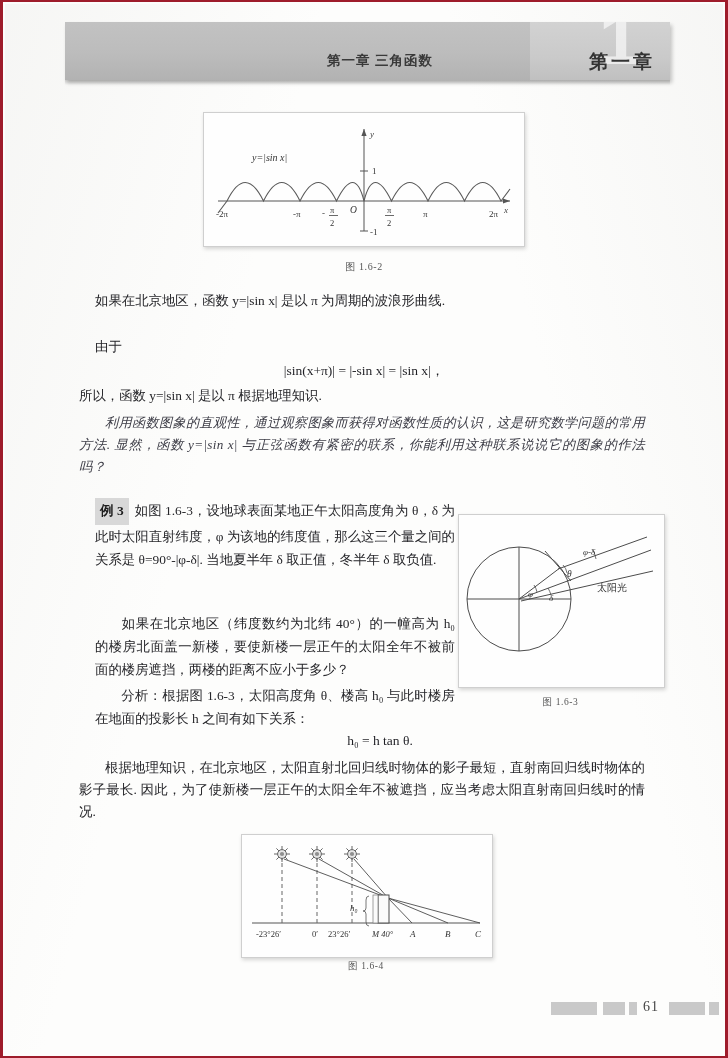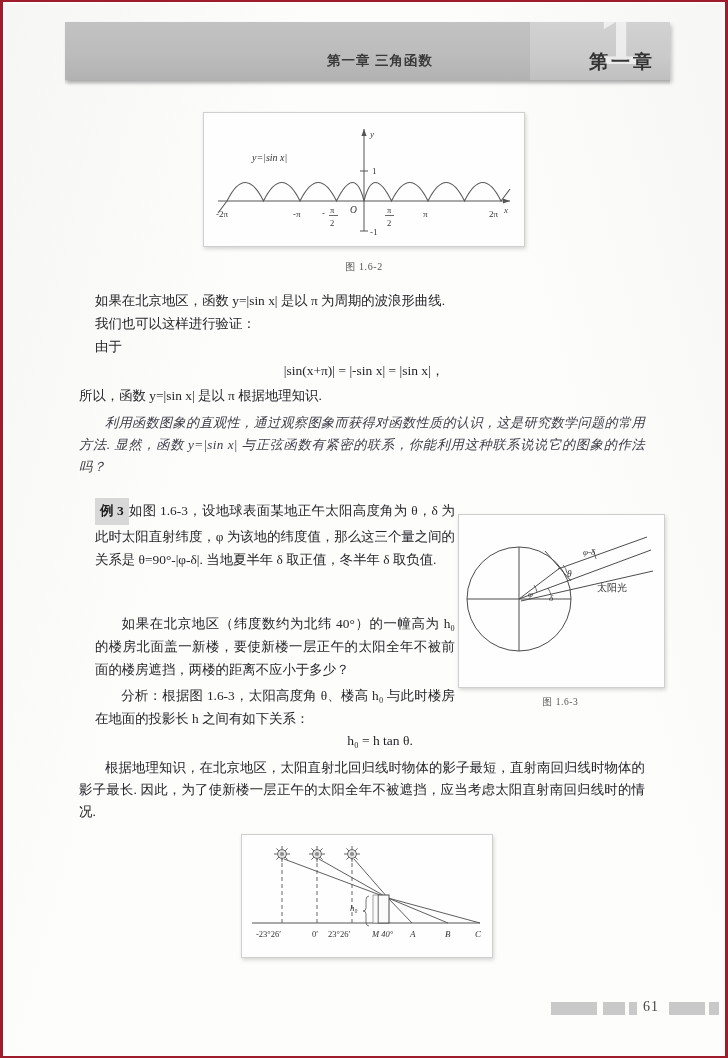--- a/index.html
+++ b/index.html
@@ -88,21 +88,21 @@
     font-family:"Liberation Serif","DejaVu Serif",serif;
     font-style:italic;color:#3c3c46;letter-spacing:.3px;
   }
   .centered-eq{
     position:absolute;width:100%;text-align:center;
     font-size:13.5px;color:#1f1f24;
   }
   .ex-tag{
     display:inline-block;background:#d8d8d8;color:#1c1c1c;
     padding:1px 5px 2px 5px;font-weight:700;font-size:13.5px;
-    margin-right:0;
+    margin-right:6px;
   }
   .indent{display:inline-block;width:26px;}
 
   
   .footer-blocks{
     position:absolute;left:548px;top:1000px;width:170px;height:16px;
   }
   .fb{position:absolute;top:0;height:13px;background:#c9c9c9;}
   .pagenum{
     position:absolute;left:640px;top:997px;font-size:14px;color:#444;
@@ -172,23 +172,20 @@
       <text x="219" y="104" font-size="9" fill="#333" font-family="Liberation Serif, serif">π</text>
       <text x="285" y="104" font-size="9" fill="#333" font-family="Liberation Serif, serif">2π</text>
 
       <text x="48" y="48" font-size="10" fill="#333" font-style="italic" font-family="Liberation Serif, serif">y=|sin x|</text>
     </svg>
   </div>
   <div class="figcap" id="fig1cap">图 1.6-2</div>
 
   <div class="para" style="left:92px;top:288px;width:548px;">
     <span>如果在北京地区，函数 y=|sin x| 是以 π 为周期的波浪形曲线.</span>
-  </div>
-  <div class="para" style="left:92px;top:311px;width:548px;">
-    <span>我们也可以这样进行验证：</span>
   </div>
   <div class="para" style="left:92px;top:334px;width:548px;">
     <span>由于</span>
   </div>
   <div class="centered-eq" style="left:0;top:360px;">|sin(x+π)| = |-sin x| = |sin x|，</div>
   <div class="para" style="left:76px;top:383px;width:560px;">
     <span>所以，函数 y=|sin x| 是以 π 根据地理知识.</span>
   </div>
 
   <div class="para kai" style="left:76px;top:410px;width:566px;line-height:22px;font-size:13.2px;">
@@ -307,20 +304,21 @@
 
       <text x="14" y="102" font-size="8.5" fill="#333" font-family="Liberation Serif, serif">-23°26′</text>
       <text x="70" y="102" font-size="8.5" fill="#333" font-family="Liberation Serif, serif">0′</text>
       <text x="86" y="102" font-size="8.5" fill="#333" font-family="Liberation Serif, serif">23°26′</text>
       <text x="130" y="102" font-size="8.5" font-style="italic" fill="#333" font-family="Liberation Serif, serif">M 40°</text>
       <text x="168" y="102" font-size="9" font-style="italic" fill="#333" font-family="Liberation Serif, serif">A</text>
       <text x="203" y="102" font-size="9" font-style="italic" fill="#333" font-family="Liberation Serif, serif">B</text>
       <text x="233" y="102" font-size="9" font-style="italic" fill="#333" font-family="Liberation Serif, serif">C</text>
     </svg>
   </div>
+  <div class="figcap" id="fig3cap">图 1.6-4</div>
 
   <div class="footer-blocks">
     <div class="fb" style="left:0;width:46px;"></div>
     <div class="fb" style="left:52px;width:22px;"></div>
     <div class="fb" style="left:78px;width:8px;"></div>
     <div class="fb" style="left:118px;width:36px;"></div>
     <div class="fb" style="left:158px;width:10px;"></div>
   </div>
   <div class="pagenum">61</div>
 </div>

